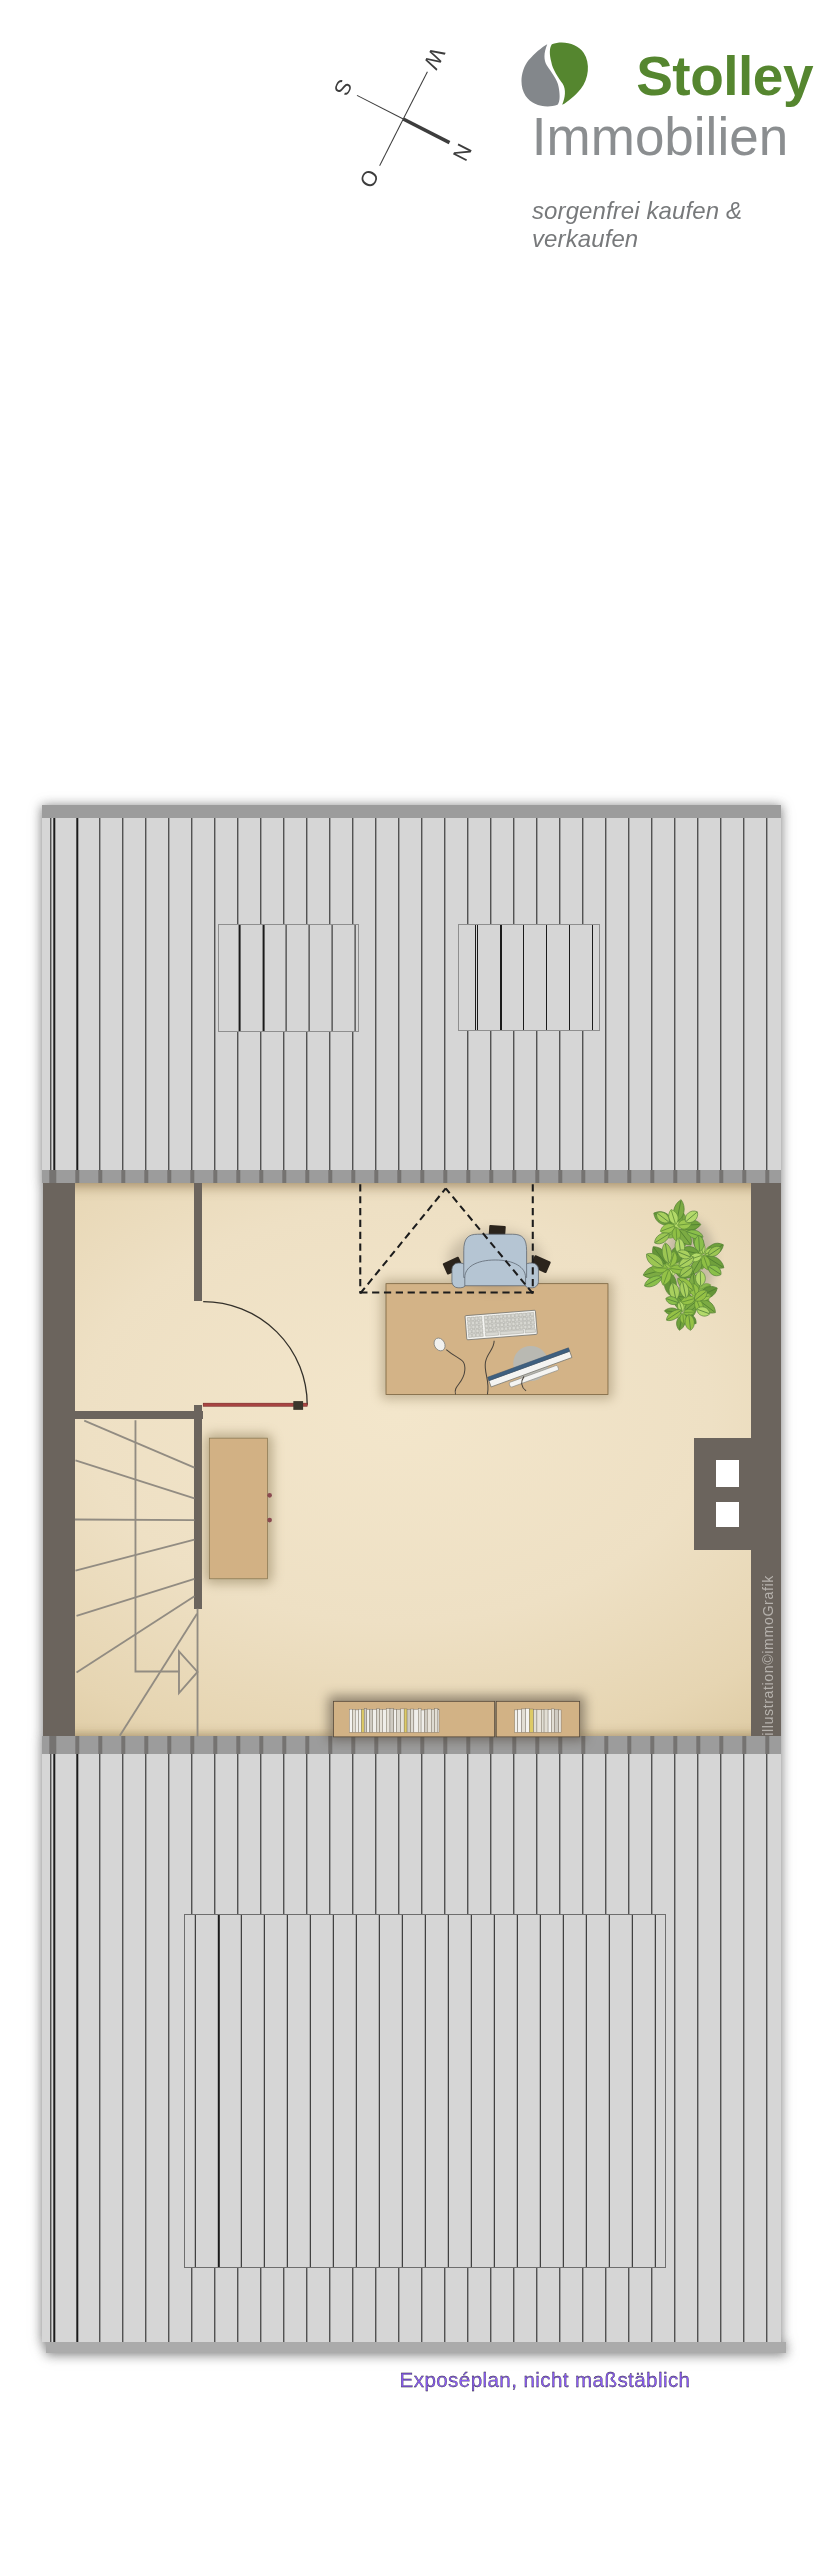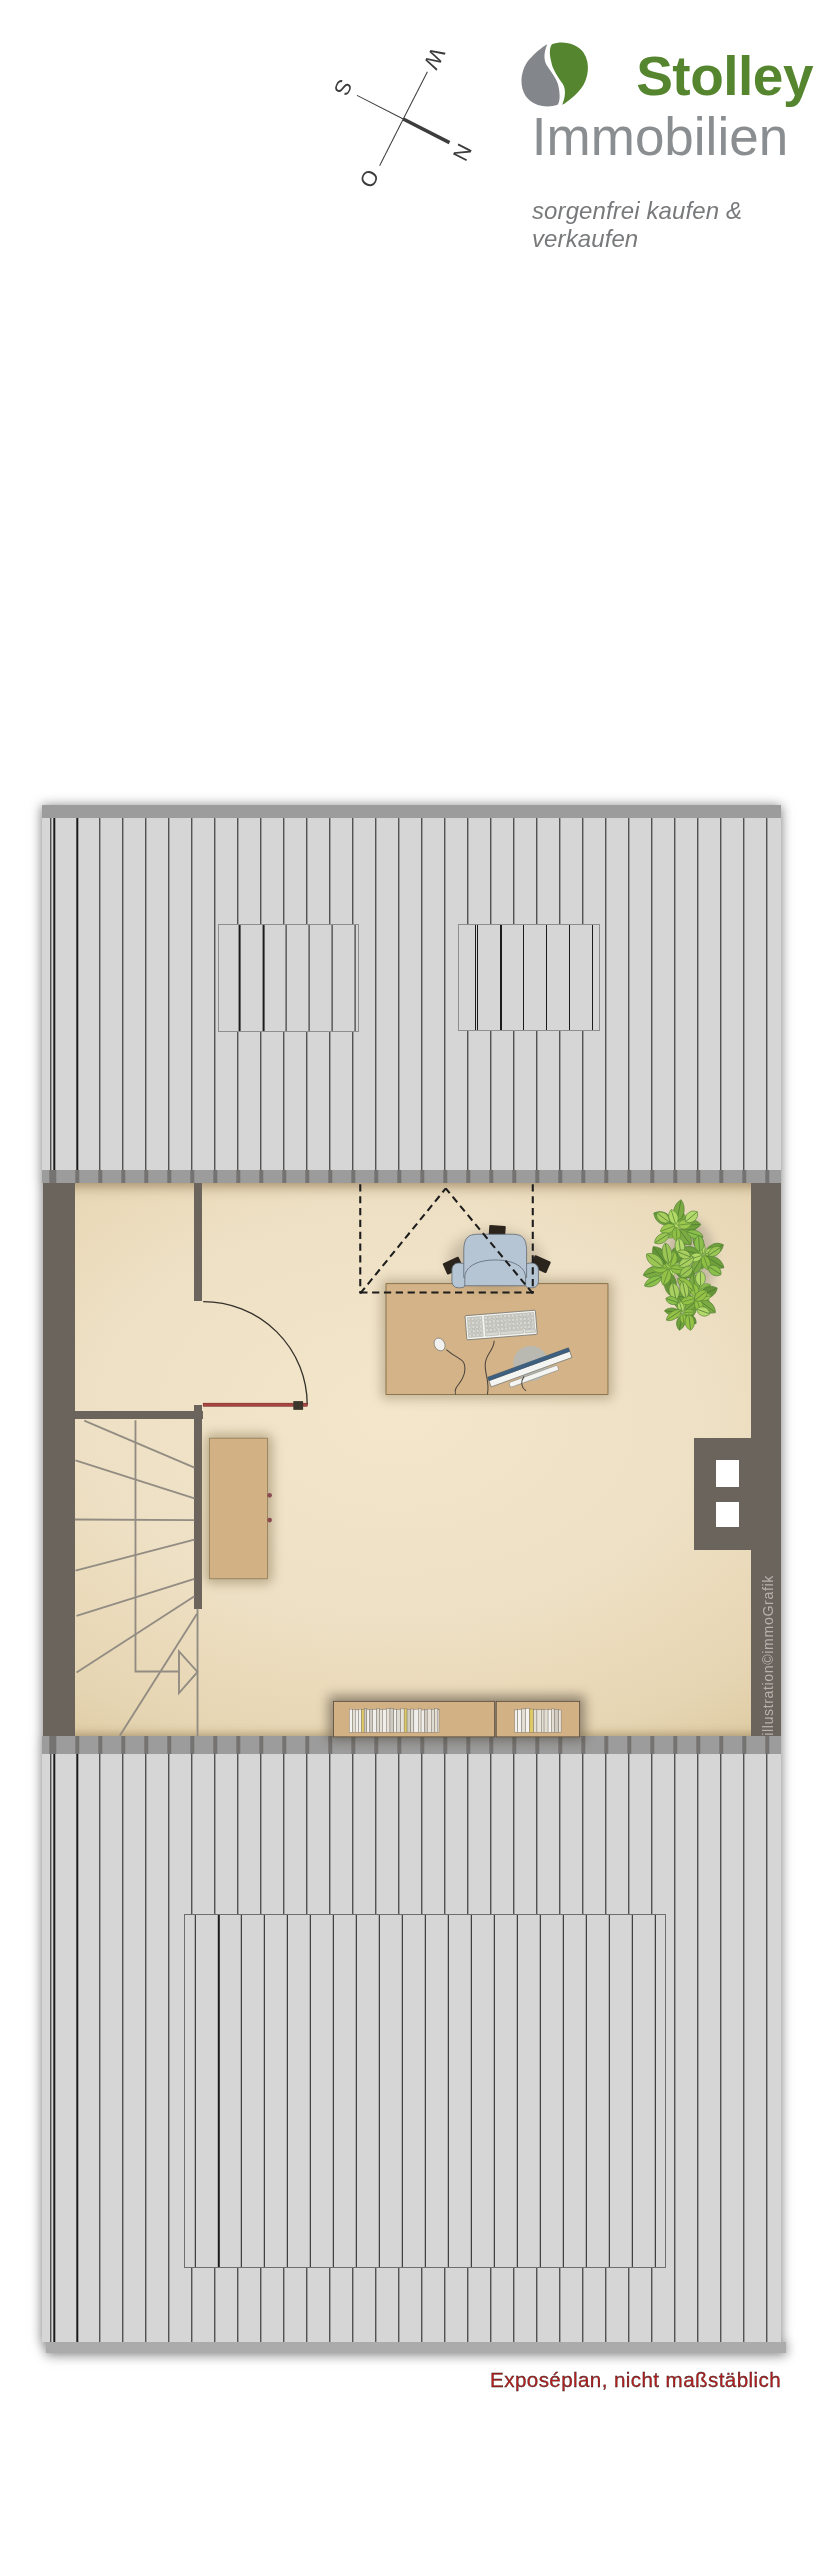--- a/index.html
+++ b/index.html
@@ -730,14 +730,14 @@
   <div class="abs" style="left:0;top:931px;width:739px;height:17.5px;background-color:#9c9c9c;background-image:repeating-linear-gradient(to right,#757371 0,#757371 3.6px,rgba(0,0,0,0) 3.6px,rgba(0,0,0,0) 23px);background-position:10.3px 0;z-index:1;"></div>
 
   <div class="abs" style="left:0;top:949px;width:739px;height:588px;background-color:#d6d6d6;background-image:repeating-linear-gradient(to right,#1b1b1b 0,#1b1b1b 1.5px,rgba(0,0,0,0) 1.5px,rgba(0,0,0,0) 23px);background-position:11.3px 0;">
 
     <div class="abs" style="left:142px;top:160px;width:480px;height:352px;border:1px solid #6e6e6e;background-color:#d6d6d6;background-image:repeating-linear-gradient(to right,#1b1b1b 0,#1b1b1b 1.5px,rgba(0,0,0,0) 1.5px,rgba(0,0,0,0) 23px);background-position:9.8px 0;"></div>
   </div>
 
   <div class="abs" style="left:4.1px;top:1537px;width:740px;height:11.3px;background:#ababab;"></div>
 </div>
 
-<div class="abs" style="left:309px;top:2368px;width:472px;font-size:20.6px;color:#b91c1c;text-align:right;letter-spacing:0.4px;-webkit-text-stroke:0.3px #1f1f1f;">Exposéplan, nicht maßstäblich</div>
+<div class="abs" style="left:309px;top:2368px;width:472px;font-size:20.6px;color:#8b5cf6;text-align:center;letter-spacing:0.4px;-webkit-text-stroke:0.3px #1f1f1f;">Exposéplan, nicht maßstäblich</div>
 
 
 </body></html>

